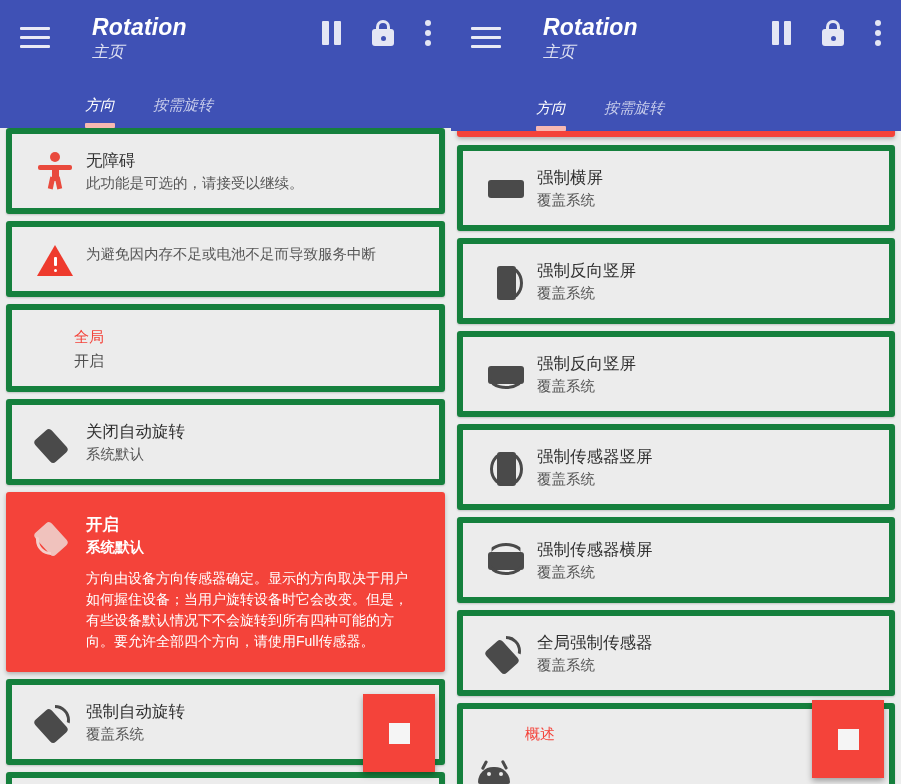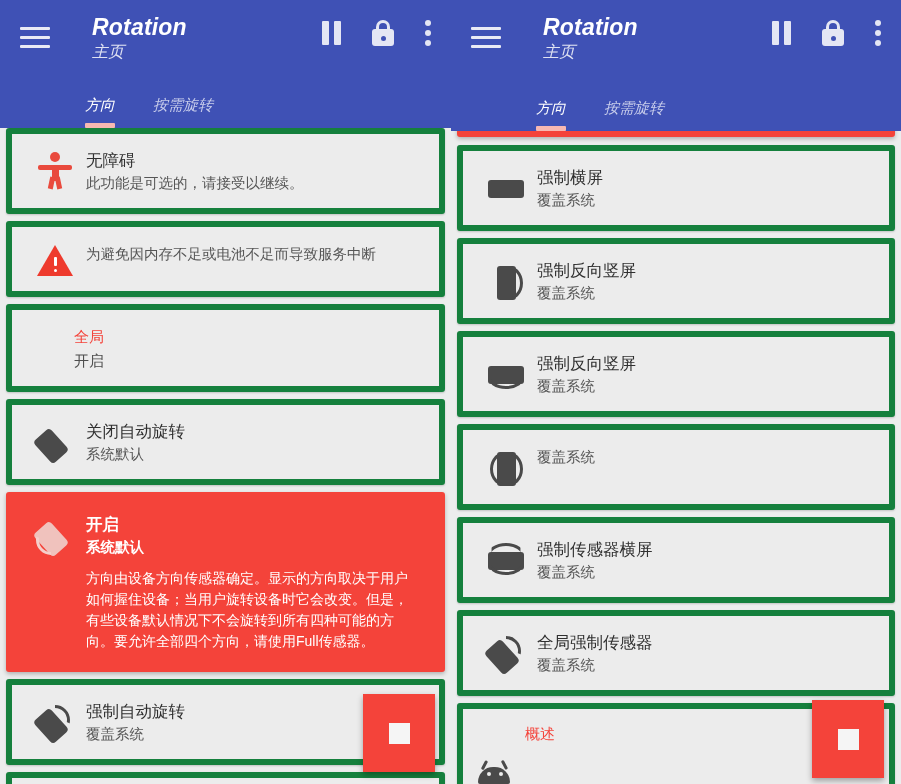--- a/index.html
+++ b/index.html
@@ -526,20 +526,21 @@
 
       <div class="card">
         <div class="card-icon">
           <div class="dev-port">
               <div class="screenb"></div>
               <div class="arc-r"></div>
               <div class="arc-l"></div>
             </div>
         </div>
         <div class="card-body">
+          <div class="card-title">强制传感器竖屏</div>
           <div class="card-sub">覆盖系统</div>
         </div>
       </div>
 
       <div class="card">
         <div class="card-icon">
           <div class="dev-land">
               <div class="screenb"></div>
               <div class="arc-b"></div>
               <div class="arc-t"></div>

